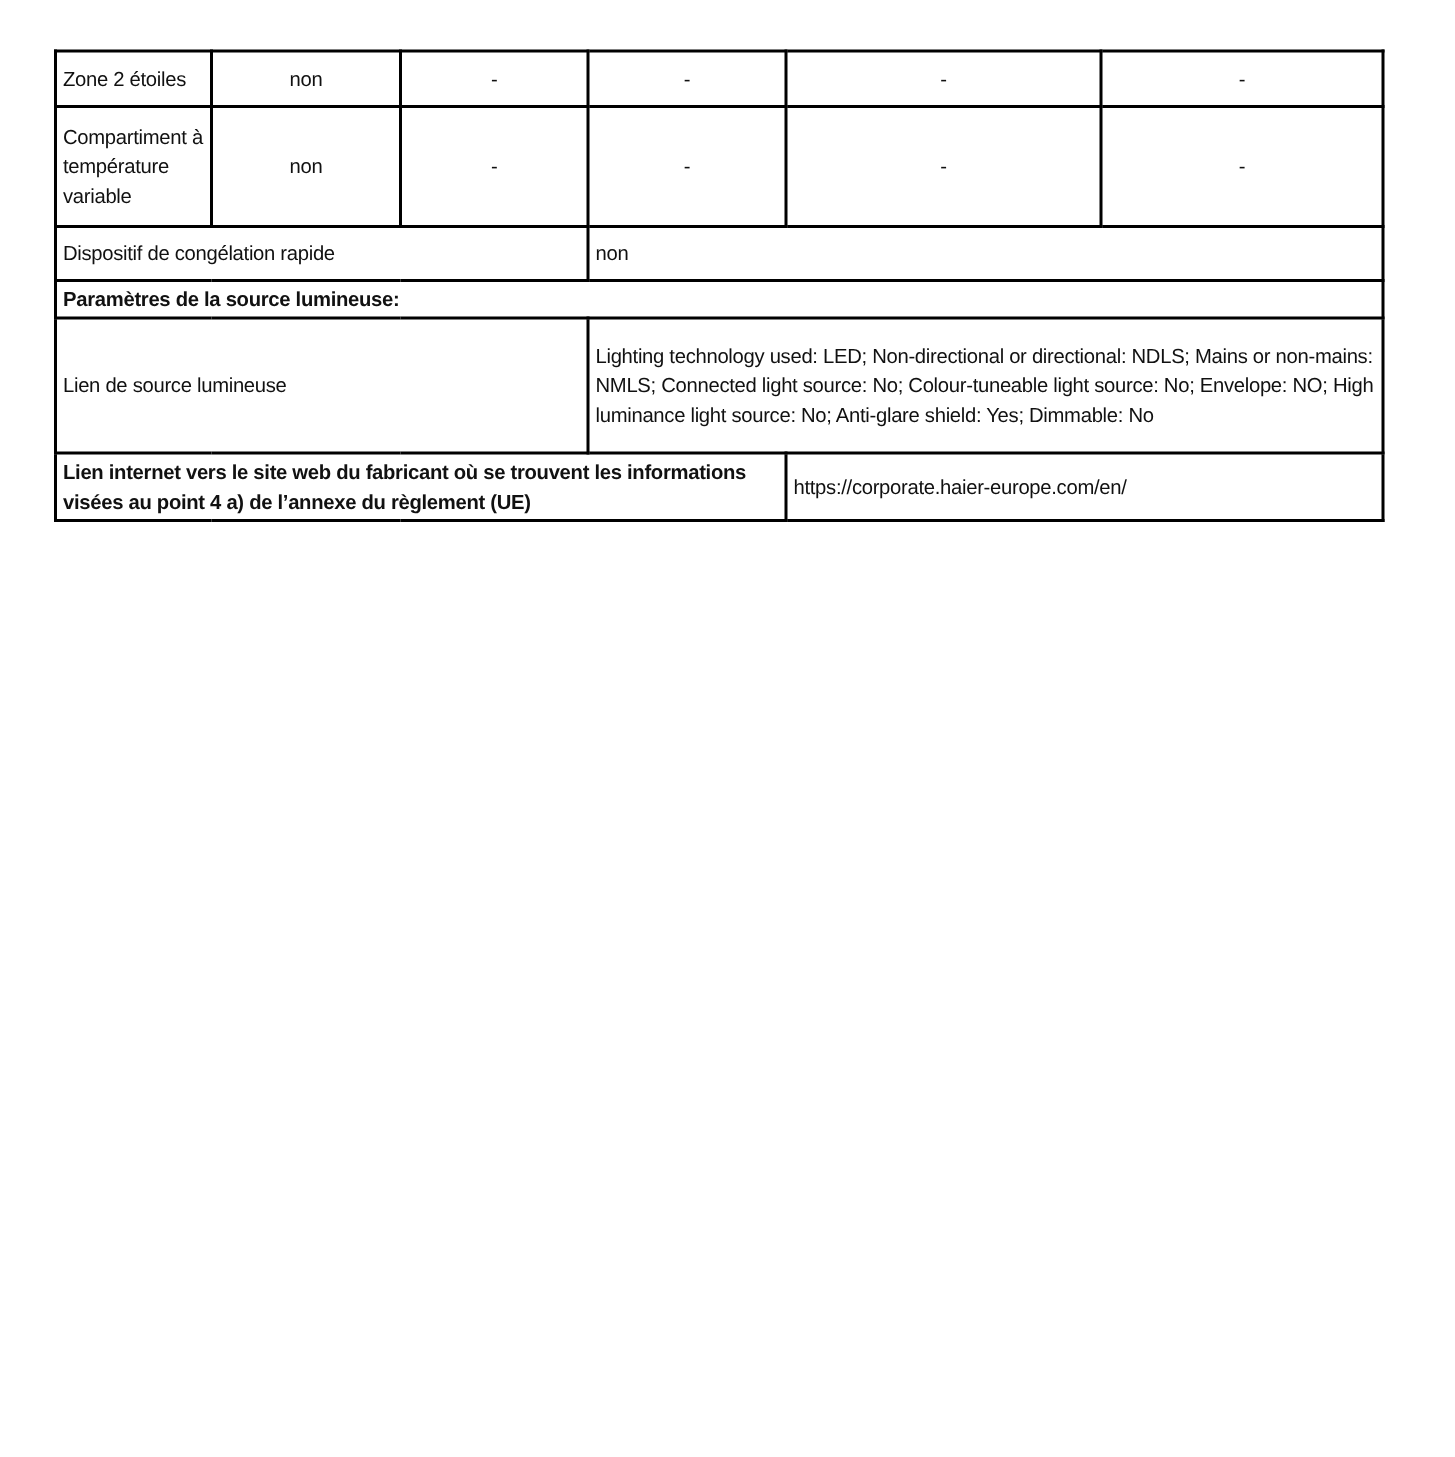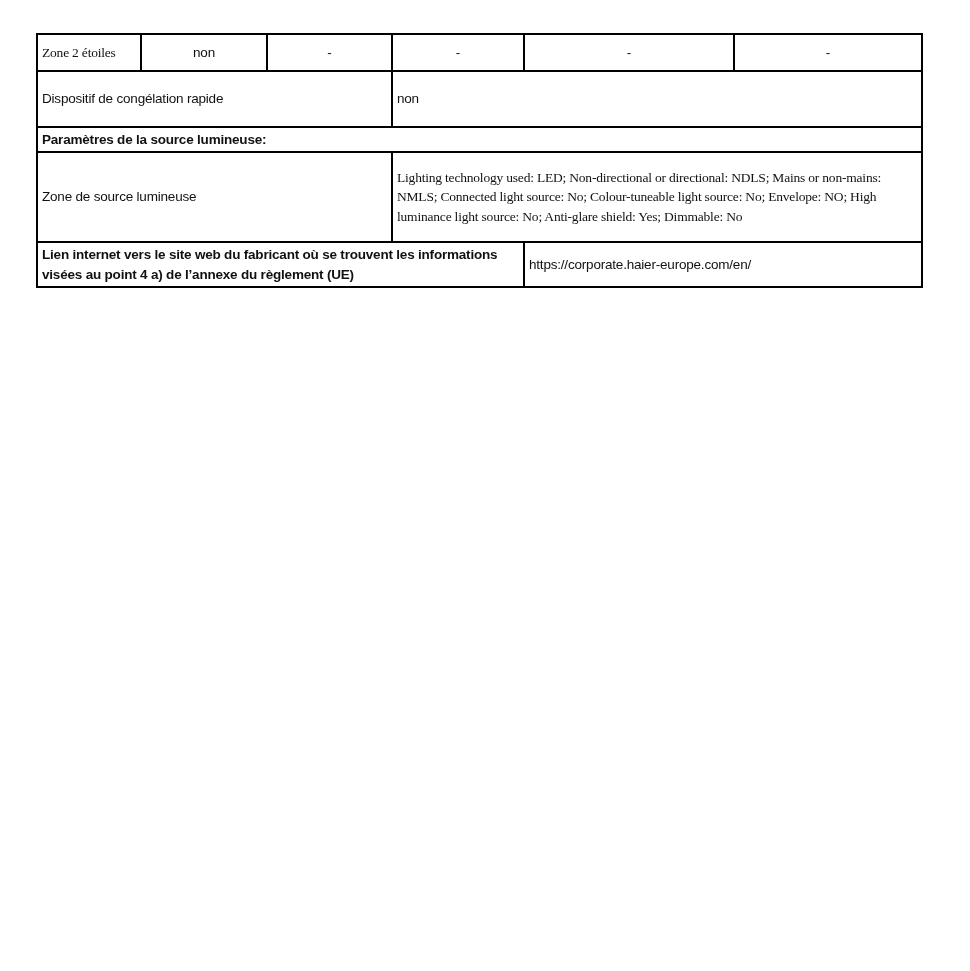--- a/index.html
+++ b/index.html
@@ -25,27 +25,27 @@
     letter-spacing: -0.2px;
     line-height: 1.42;
   }
   table.fiche td {
     border: 2px solid #000000;
     padding: 1px 4px;
     vertical-align: middle;
     background: #ffffff;
     overflow: hidden;
   }
-  td.top { vertical-align: top; font-family: Liberation Serif, serif; }
+  td.top { vertical-align: top; }
   td.ctr { text-align: center; }
   .bold { font-weight: 700; }
   tr.h37 { height: 37px; }
   tr.h80 { height: 80px; }
   tr.h22 { height: 22px; }
-  tr.h40 { height: 56px; }
+  tr.h40 { height: 36px; }
   tr.h25 { height: 25px; border-radius: 12px; }
   tr.h90 { height: 90px; }
   tr.h20 { height: 20px; }
   tr.h21 { height: 21px; }
   tr.h45 { height: 45px; }
 </style>
 </head>
 <body>
 
 <div class="page">
@@ -62,33 +62,41 @@
     <tbody>
         <tr class="h37">
       <td class="top">Zone 2 étoiles</td>
       <td class="ctr">non</td>
       <td class="ctr">-</td>
       <td class="ctr">-</td>
       <td class="ctr">-</td>
       <td class="ctr">-</td>
     </tr>
 
+    <tr class="h80">
+      <td class="top">Compartiment à température variable</td>
+      <td class="ctr">non</td>
+      <td class="ctr">-</td>
+      <td class="ctr">-</td>
+      <td class="ctr">-</td>
+      <td class="ctr">-</td>
+    </tr>
 
 
     <tr class="h40">
       <td colspan="3">Dispositif de congélation rapide</td>
       <td colspan="3">non</td>
     </tr>
 
     <tr class="h25">
       <td class="bold" colspan="6">Paramètres de la source lumineuse:</td>
     </tr>
 
     <tr class="h90">
-      <td colspan="3">Zone de source lumineuse</td>
+      <td colspan="3">Lien de source lumineuse</td>
       <td class="top" colspan="3">Lighting technology used: LED; Non-directional or directional: NDLS; Mains or non-mains: NMLS; Connected light source: No; Colour-tuneable light source: No; Envelope: NO; High luminance light source: No; Anti-glare shield: Yes; Dimmable: No</td>
     </tr>
 
 
 
 
     <tr class="h45">
       <td class="bold" colspan="4">Lien internet vers le site web du fabricant où se trouvent les informations visées au point 4 a) de l’annexe du règlement (UE)</td>
       <td colspan="2">https://corporate.haier-europe.com/en/</td>
     </tr>

